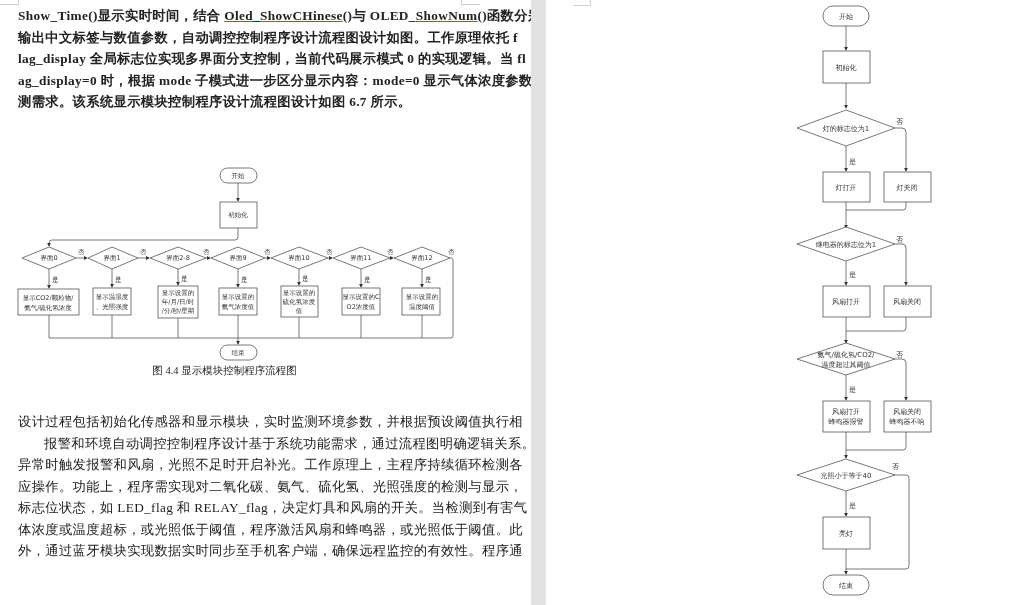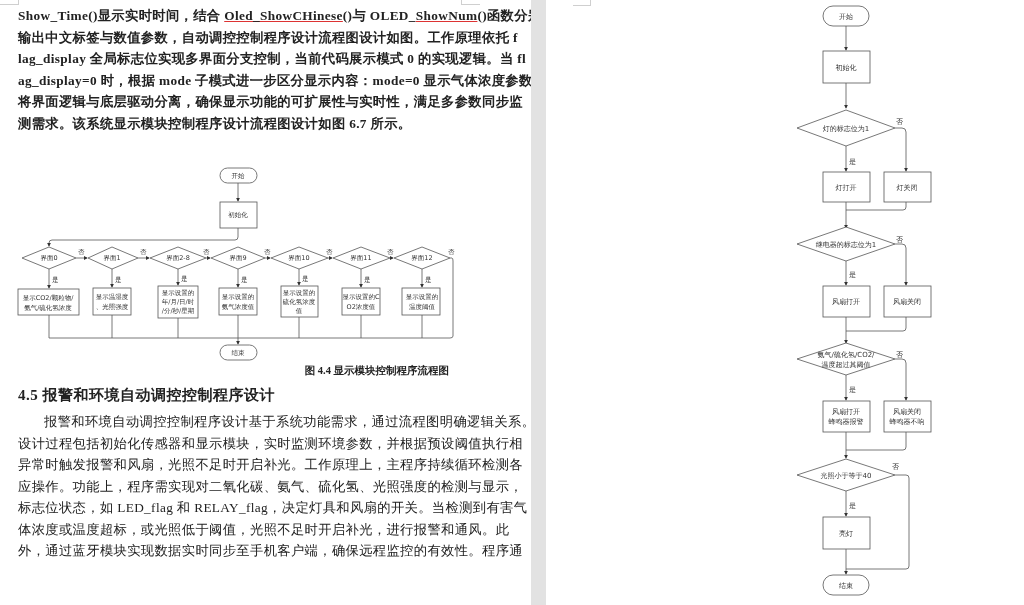--- a/index.html
+++ b/index.html
@@ -6,37 +6,36 @@
   body { width:1024px; height:605px; overflow:hidden; background:#e2e2e2; position:relative;
          font-family:"Liberation Serif","DejaVu Serif",serif; color:#222; }
   .page { position:absolute; top:0; height:605px; background:#fff; overflow:hidden; }
   #page-left { left:0; width:531px; }
   #page-right { left:546px; width:478px; }
   .crop { position:absolute; border-color:#cfcfcf; border-style:solid; border-width:0; }
   .para { position:absolute; left:18px; width:446px; font-size:13.3px; line-height:21.5px; letter-spacing:0.35px; margin:0; }
   .para .ln { display:block; white-space:nowrap; }
   .para .ind { padding-left:26px; }
   .u { text-decoration:underline; text-decoration-color:#d33; }
-  .caption { position:absolute; left:0; width:449px; top:364px; text-align:right; font-size:10.5px; font-weight:bold; }
+  .caption { position:absolute; left:0; width:449px; top:364px; text-align:center; font-size:10.5px; font-weight:normal; }
   .heading { position:absolute; left:18px; top:386px; font-size:15px; font-weight:bold; letter-spacing:0.5px; }
   svg text { font-family:"DejaVu Sans",sans-serif; fill:#333; }
 </style>
 </head>
 <body>
 
 <div id="page-left" class="page">
   <div class="crop" style="left:0;top:0;width:18px;height:4px;border-right-width:1px;border-bottom-width:1px;"></div>
   <div class="crop" style="left:461px;top:0;width:18px;height:4px;border-left-width:1px;border-bottom-width:1px;"></div>
 
   <div class="para" style="top:5px;font-weight:bold;">
     <span class="ln"><span>Show_Time()显示实时时间，结合 </span><span class="u">Oled_ShowCHinese</span><span>()与 OLED_</span><span class="u">ShowNum</span><span>()函数分别</span></span>
     <span class="ln">输出中文标签与数值参数，自动调控控制程序设计流程图设计如图。工作原理依托 f</span>
     <span class="ln">lag_display 全局标志位实现多界面分支控制，当前代码展示模式 0 的实现逻辑。当 fl</span>
     <span class="ln">ag_display=0 时，根据 mode 子模式进一步区分显示内容：mode=0 显示气体浓度参数</span>
-    <span class="ln">将界面逻辑与底层驱动分离，确保显示功能的可扩展性与实时性，满足多参数同步监</span>
     <span class="ln">测需求。该系统显示模块控制程序设计流程图设计如图 6.7 所示。</span>
   </div>
 
   <svg style="position:absolute;left:0;top:160px;" width="531" height="205" viewBox="0 160 531 205">
     <defs>
       <marker id="arr" markerWidth="5" markerHeight="5" refX="4" refY="2.5" orient="auto">
           <path d="M0,0 L5,2.5 L0,5 z" fill="#333"></path>
         </marker>
     </defs>
     <g stroke="#555" stroke-width="0.8" fill="none">
@@ -129,29 +128,28 @@
       <text x="115" y="282">是</text>
       <text x="181" y="281">是</text>
       <text x="241" y="282">是</text>
       <text x="302" y="281">是</text>
       <text x="364" y="282">是</text>
       <text x="425" y="282">是</text>
     </g>
   </svg>
 
   <div class="caption">图 4.4 显示模块控制程序流程图</div>
-  <div class="heading">4.5  报警和环境自动调控控制程序设计</div>
 
   <div class="para" style="top:411px;">
+    <span class="ln">设计过程包括初始化传感器和显示模块，实时监测环境参数，并根据预设阈值执行相</span>
     <span class="ln ind">报警和环境自动调控控制程序设计基于系统功能需求，通过流程图明确逻辑关系。</span>
-    <span class="ln">设计过程包括初始化传感器和显示模块，实时监测环境参数，并根据预设阈值执行相</span>
     <span class="ln">异常时触发报警和风扇，光照不足时开启补光。工作原理上，主程序持续循环检测各</span>
     <span class="ln">应操作。功能上，程序需实现对二氧化碳、氨气、硫化氢、光照强度的检测与显示，</span>
     <span class="ln">标志位状态，如 LED_flag 和 RELAY_flag，决定灯具和风扇的开关。当检测到有害气</span>
-    <span class="ln">体浓度或温度超标，或光照低于阈值，光照不足时开启补光，进行报警和通风。此</span>
+    <span class="ln">体浓度或温度超标，或光照低于阈值，程序激活风扇和蜂鸣器，或光照低于阈值。此</span>
     <span class="ln">外，通过蓝牙模块实现数据实时同步至手机客户端，确保远程监控的有效性。程序通</span>
   </div>
 </div>
 
 <div id="page-right" class="page">
   <div class="crop" style="left:27px;top:0;width:17px;height:5px;border-right-width:1px;border-bottom-width:1px;"></div>
 
   <svg style="position:absolute;left:0;top:0;" width="478" height="605">
     <defs>
       <marker id="arr2" markerWidth="5" markerHeight="5" refX="4" refY="2.5" orient="auto">

